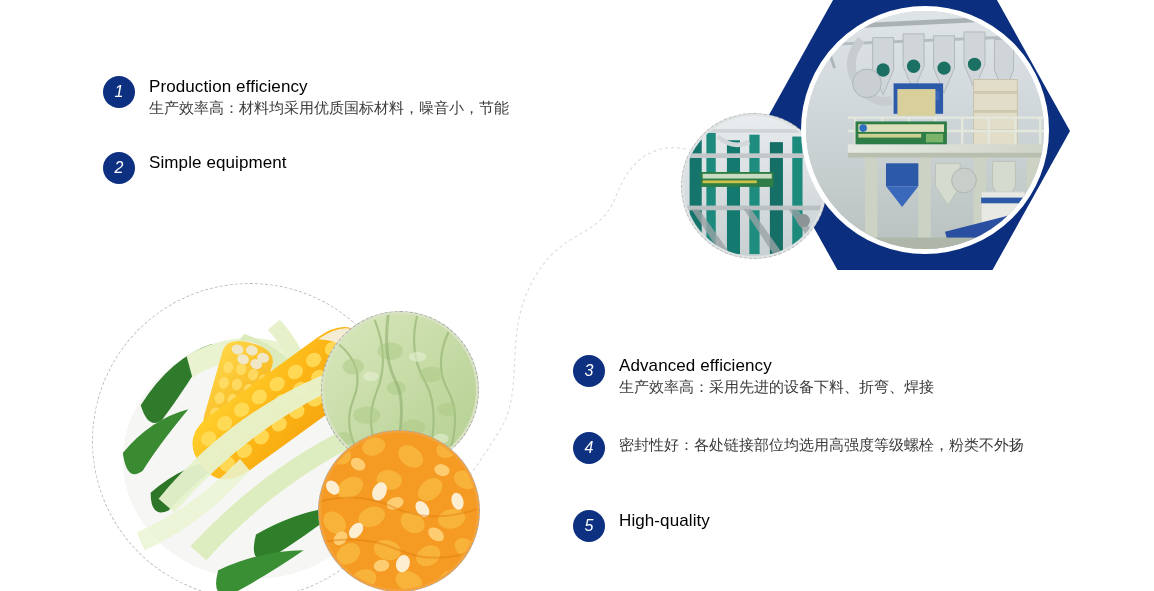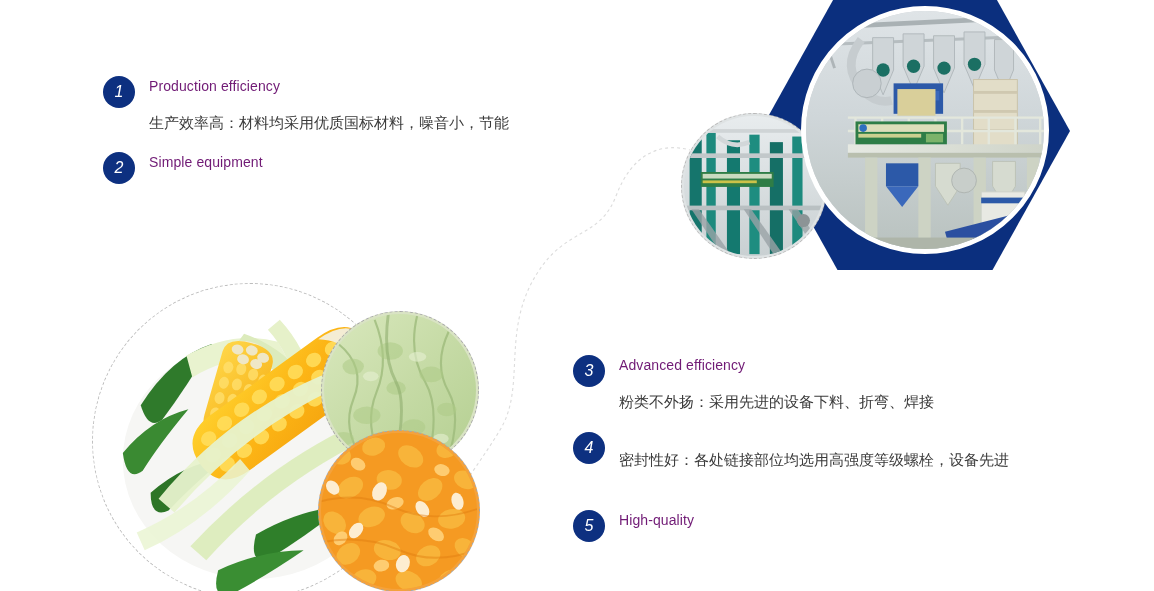--- a/index.html
+++ b/index.html
@@ -39,33 +39,33 @@
     justify-content: center;
     flex: 0 0 32px;
     line-height: 1;
     letter-spacing: 0;
   }
   .feature-text {
     margin-left: 14px;
     padding-top: 1px;
   }
   .feature-en {
-    color: #701a75;
-    font-size: 14px;
+    color: #000000;
+    font-size: 17px;
     line-height: 19px;
     white-space: nowrap;
     letter-spacing: .1px;
   }
   .feature-cn {
     color: #3a3a3a;
     font-size: 15px;
     line-height: 21px;
     white-space: nowrap;
-    margin-top: 17px;
-    font-family: Liberation Serif, serif;
+    margin-top: 1px;
+    font-family: Liberation Sans, sans-serif;
   }
 
   
   #hex-group {
     position: absolute;
     left: 760px;
     top: -8px;
     width: 310px;
     height: 278px;
     z-index: 10;
@@ -513,28 +513,28 @@
     <div class="badge">2</div>
     <div class="feature-text">
       <div class="feature-en">Simple equipment</div>
     </div>
   </div>
 
   <div class="feature-item" style="left:573px; top:355px;">
     <div class="badge">3</div>
     <div class="feature-text">
       <div class="feature-en">Advanced efficiency</div>
-      <div class="feature-cn">粉类不外扬：采用先进的设备下料、折弯、焊接</div>
+      <div class="feature-cn">生产效率高：采用先进的设备下料、折弯、焊接</div>
     </div>
   </div>
 
   <div class="feature-item" style="left:573px; top:432px;">
     <div class="badge">4</div>
     <div class="feature-text">
-      <div class="feature-cn">密封性好：各处链接部位均选用高强度等级螺栓，设备先进</div>
+      <div class="feature-cn">密封性好：各处链接部位均选用高强度等级螺栓，粉类不外扬</div>
     </div>
   </div>
 
   <div class="feature-item" style="left:573px; top:510px;">
     <div class="badge">5</div>
     <div class="feature-text">
       <div class="feature-en">High-quality</div>
     </div>
   </div>
 

